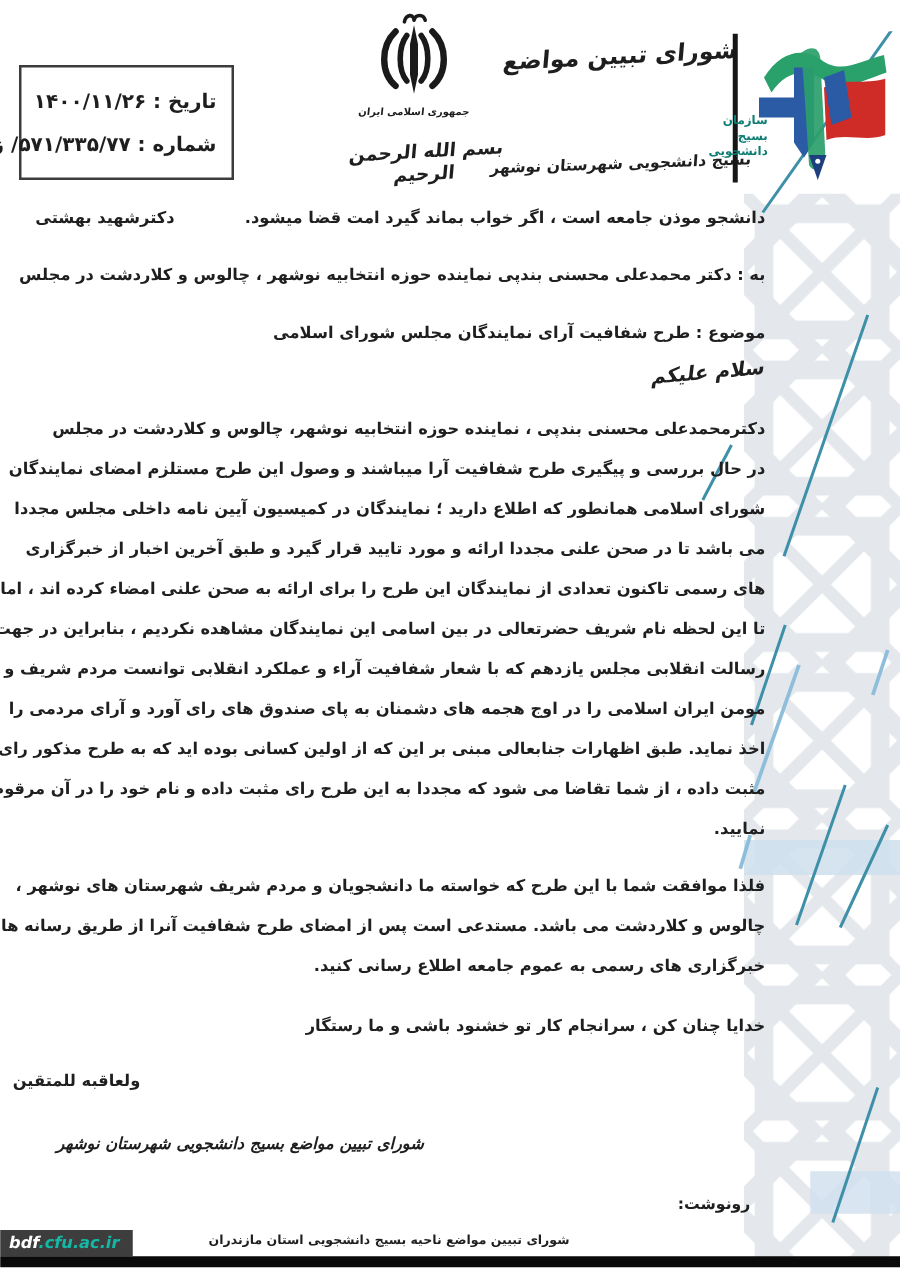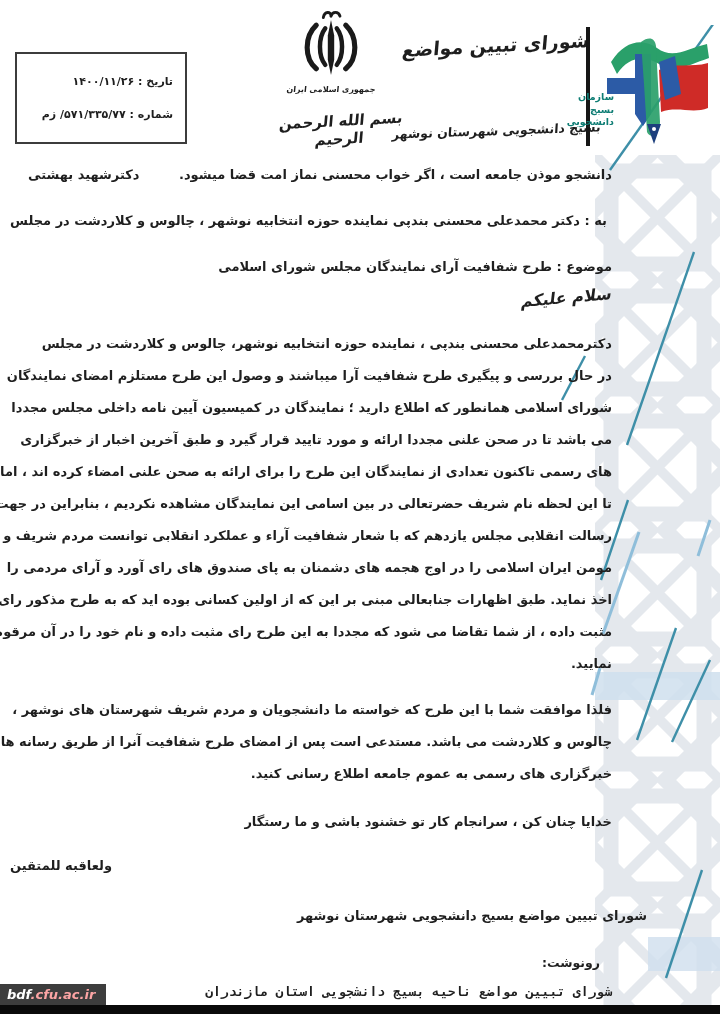--- a/index.html
+++ b/index.html
@@ -10,21 +10,21 @@
   .abs{position:absolute;}
   .z1{z-index:1;}
   
   .wm{position:absolute;left:550px;top:25px;z-index:0;}
   
   .date-box{
     left:15px;top:52px;width:172px;height:92px;border:2px solid #3c3c3c;
     display:flex;flex-direction:column;justify-content:space-evenly;
     padding:0 12px;box-sizing:border-box;direction:rtl;
   }
-  .date-box .row{font-size:11px;font-weight:bold;text-align:right;white-space:nowrap;}
+  .date-box .row{font-size:16px;font-weight:bold;text-align:right;white-space:nowrap;}
   
   .emblem{left:299px;top:6px;width:64px;height:78px;}
   .emblem-caption{left:283px;top:85px;width:96px;font-size:8px;font-weight:bold;
     text-align:center;direction:rtl;transform:skewX(-6deg);}
   .basmala{left:260px;top:112px;width:160px;font-size:15px;font-weight:bold;
     text-align:center;direction:rtl;transform:rotate(-3deg) skewX(-8deg);}
   
   .org-titles{left:410px;top:26px;width:172px;height:116px;display:flex;
     flex-direction:column;justify-content:space-between;align-items:center;direction:rtl;}
   .org-titles .t1{font-size:19px;font-weight:bold;white-space:nowrap;
@@ -34,38 +34,38 @@
   .divider{left:586px;top:27px;width:4px;height:119px;background:#161616;}
   .logo-svg{left:601px;top:22px;}
   .logo-text{left:566px;top:91px;width:48px;direction:rtl;text-align:right;
     font-size:9.5px;line-height:12.5px;font-weight:bold;color:#0e7d74;}
   
   .letter-body{left:10px;top:158px;width:602px;direction:rtl;font-weight:bold;
     font-size:13px;color:#1f1f1f;}
   .letter-body .nowrap{white-space:nowrap;}
   .quote-row{display:flex;justify-content:space-between;align-items:baseline;
     margin-top:6px;padding-left:18px;line-height:22px;}
-  .to-line{margin-top:24px;line-height:22px;text-align:left;}
+  .to-line{margin-top:24px;line-height:22px;text-align:right;}
   .subject-line{margin-top:24px;line-height:22px;text-align:right;}
   .salutation{margin-top:10px;height:30px;text-align:right;padding-left:0;}
   .salutation span{display:inline-block;font-size:16px;margin-left:42px;
     transform:rotate(-5deg) skewX(-12deg);}
   .para .bline{line-height:32px;text-align:right;white-space:nowrap;}
   .para1{margin-top:10px;}
   .para2{margin-top:14px;}
   .prayer{margin-top:16px;line-height:32px;text-align:right;}
   .closing{margin-top:12px;line-height:32px;text-align:left;}
-  .signature{margin-top:18px;line-height:32px;text-align:right;transform:translateX(35px);}
+  .signature{margin-top:18px;line-height:32px;text-align:left;transform:translateX(35px);font-style:italic;}
   .cc-label{margin-top:20px;line-height:22px;text-align:right;font-size:12.5px;padding-left:12px;padding-right:12px;}
-  .cc-line{margin-top:8px;line-height:22px;font-size:13px;font-family:Liberation Mono, monospace;}
+  .cc-line{margin-top:8px;line-height:22px;text-align:center;font-size:10px;}
   
   .site-badge{left:0;top:984px;width:106px;height:21px;background:#3d3d3d;
     color:#fff;font-size:13px;font-style:italic;font-weight:bold;line-height:21px;
     padding-left:7px;box-sizing:border-box;direction:ltr;}
-  .site-badge .suffix{color:#fca5a5;}
+  .site-badge .suffix{color:#14b8a6;}
   .bottom-bar{left:0;top:1005px;width:720px;height:9px;background:#0a0a0a;}
 </style>
 </head>
 <body>
 
 <div class="page" dir="rtl">
 
   <svg class="wm" width="170" height="985" viewBox="0 0 170 985">
     <defs>
       <pattern id="girih" x="45" y="130" width="125" height="125" patternUnits="userSpaceOnUse">
@@ -137,21 +137,21 @@
   <div class="abs z1 logo-text">
 
   <div>سازمان</div>
       <div>بسیج</div>
       <div>دانشجویی</div>
     </div>
 
   <div class="abs z1 letter-body">
 
     <div class="quote-row">
-      <span class="nowrap">دانشجو موذن جامعه است ، اگر خواب محسنی نماز امت قضا میشود.</span>
+      <span class="nowrap">دانشجو موذن جامعه است ، اگر خواب بماند گیرد امت قضا میشود.</span>
       <span class="nowrap">دکترشهید بهشتی</span>
     </div>
 
     <div class="to-line nowrap">به : دکتر محمدعلی محسنی بندپی نماینده حوزه انتخابیه نوشهر ، چالوس و کلاردشت در مجلس</div>
 
     <div class="subject-line nowrap">موضوع : طرح شفافیت آرای نمایندگان مجلس شورای اسلامی</div>
 
     <div class="salutation">
       <span>سلام علیکم</span>
     </div>

